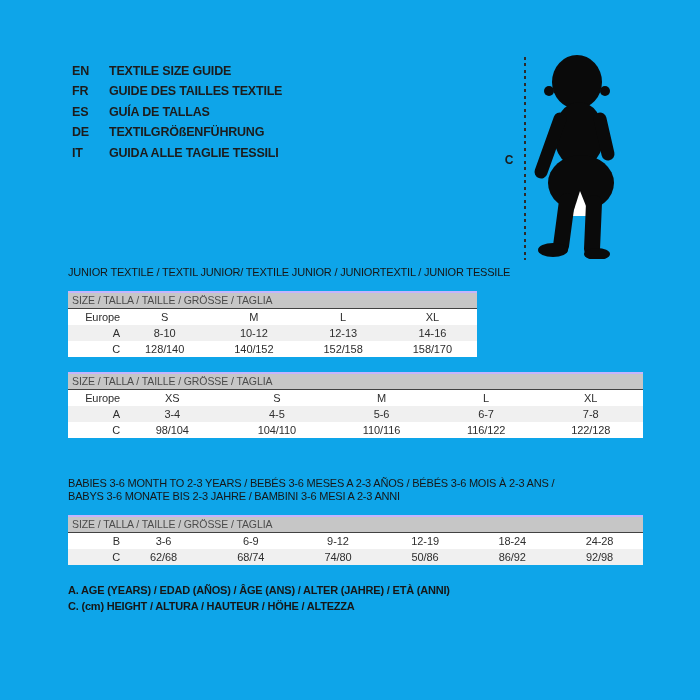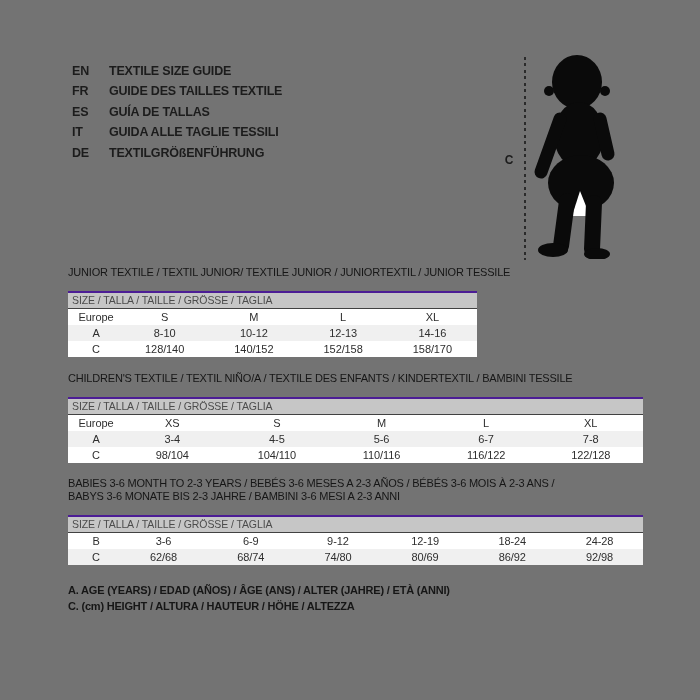--- a/index.html
+++ b/index.html
@@ -1,44 +1,44 @@
 <!DOCTYPE html>
 <html><head>
 <meta charset="utf-8">
 <style>
   html,body{margin:0;padding:0;background:#fff;}
   .canvas{
-    position:relative;width:700px;height:700px;background:#737373;overflow:hidden;
+    position:relative;width:700px;height:700px;background:#0ea5e9;overflow:hidden;
     font-family:"Liberation Sans", sans-serif;color:#262626;
   }
   
   .lang-block{position:absolute;left:72px;top:61px;}
   .lang-row{display:flex;line-height:20.4px;font-size:12.5px;font-weight:bold;
     letter-spacing:-0.2px;color:#1c1c1c;}
   .lang-code{width:37px;}
   
   .figure{position:absolute;left:0;top:0;}
   .measure-line{position:absolute;left:524px;top:57px;width:2px;height:203px;
     background:repeating-linear-gradient(to bottom,#2b2b2b 0 3px,transparent 3px 6.5px);}
   .measure-label{position:absolute;left:500px;top:153px;width:18px;text-align:center;
     font-size:12px;font-weight:bold;color:#1c1c1c;}
   .baby-svg{position:absolute;left:528px;top:53px;}
   
   .size-section{position:absolute;left:68px;}
   .section-title{font-size:11px;font-weight:normal;line-height:13px;letter-spacing:-0.2px;
     color:#161616;white-space:nowrap;margin:0 0 12px 0;}
   .section-title.wrap{white-space:normal;width:522px;}
-  .stable{border-top:2px solid #4c1d95;}
+  .stable{border-top:2px solid #c4b5fd;}
   .thead{height:15px;line-height:15px;background:#c6c6c6;color:#4c4c4c;
     font-size:10.5px;padding-left:4px;border-bottom:1px solid #414141;
     letter-spacing:-0.1px;}
   .trow{display:flex;height:16px;line-height:16px;font-size:11px;color:#2e2e2e;
     letter-spacing:-0.1px;background:#ffffff;}
   .trow.shaded{background:#f0f0f0;}
-  .tlabel{width:48px;padding-left:4px;text-align:center;flex:none;}
+  .tlabel{width:48px;padding-left:4px;text-align:right;flex:none;}
   .tcell{flex:1;text-align:center;}
   
   .notes{position:absolute;left:68px;top:582px;}
   .note-line{font-size:11px;font-weight:bold;line-height:16.2px;letter-spacing:-0.2px;
     color:#161616;white-space:nowrap;}
 </style>
 </head>
 <body>
 
 <div class="canvas">
@@ -50,26 +50,26 @@
       </div>
       <div class="lang-row">
         <span class="lang-code">FR</span>
         <span class="lang-label">GUIDE DES TAILLES TEXTILE</span>
       </div>
       <div class="lang-row">
         <span class="lang-code">ES</span>
         <span class="lang-label">GUÍA DE TALLAS</span>
       </div>
       <div class="lang-row">
+        <span class="lang-code">DE</span>
+        <span class="lang-label">TEXTILGRÖßENFÜHRUNG</span>
+      </div>
+      <div class="lang-row">
         <span class="lang-code">IT</span>
         <span class="lang-label">GUIDA ALLE TAGLIE TESSILI</span>
-      </div>
-      <div class="lang-row">
-        <span class="lang-code">DE</span>
-        <span class="lang-label">TEXTILGRÖßENFÜHRUNG</span>
       </div>
     </div>
 
   <div class="figure">
     <span class="measure-label">C</span>
     <div class="measure-line"></div>
     <svg class="baby-svg" width="100" height="206" viewBox="0 0 100 206">
       <g fill="#0a0a0a" stroke="#0a0a0a">
         <circle cx="21" cy="38" r="5" stroke="none"></circle>
         <circle cx="77" cy="38" r="5" stroke="none"></circle>
@@ -109,21 +109,20 @@
           <div class="trow">
             <span class="tlabel">C</span>
             <span class="tcell">128/140</span>
             <span class="tcell">140/152</span>
             <span class="tcell">152/158</span>
             <span class="tcell">158/170</span>
           </div>
         </div>
       </div>
       <div class="size-section" style="top: 372px;">
-        <div class="section-title">CHILDREN'S TEXTILE / TEXTIL NIÑO/A / TEXTILE DES ENFANTS / KINDERTEXTIL / BAMBINI TESSILE</div>
         <div class="stable" style="width: 575px;">
           <div class="thead">SIZE / TALLA / TAILLE / GRÖSSE / TAGLIA</div>
           <div class="trow">
             <span class="tlabel">Europe</span>
             <span class="tcell">XS</span>
             <span class="tcell">S</span>
             <span class="tcell">M</span>
             <span class="tcell">L</span>
             <span class="tcell">XL</span>
           </div>
@@ -156,21 +155,21 @@
             <span class="tcell">9-12</span>
             <span class="tcell">12-19</span>
             <span class="tcell">18-24</span>
             <span class="tcell">24-28</span>
           </div>
           <div class="trow shaded">
             <span class="tlabel">C</span>
             <span class="tcell">62/68</span>
             <span class="tcell">68/74</span>
             <span class="tcell">74/80</span>
-            <span class="tcell">80/69</span>
+            <span class="tcell">50/86</span>
             <span class="tcell">86/92</span>
             <span class="tcell">92/98</span>
           </div>
         </div>
       </div>
     </div>
 
   <div class="notes" id="notes-root">
       <div class="note-line">A. AGE (YEARS) / EDAD (AÑOS) / ÂGE (ANS) / ALTER (JAHRE) / ETÀ (ANNI)</div>
       <div class="note-line">C. (cm) HEIGHT / ALTURA / HAUTEUR / HÖHE / ALTEZZA</div>

